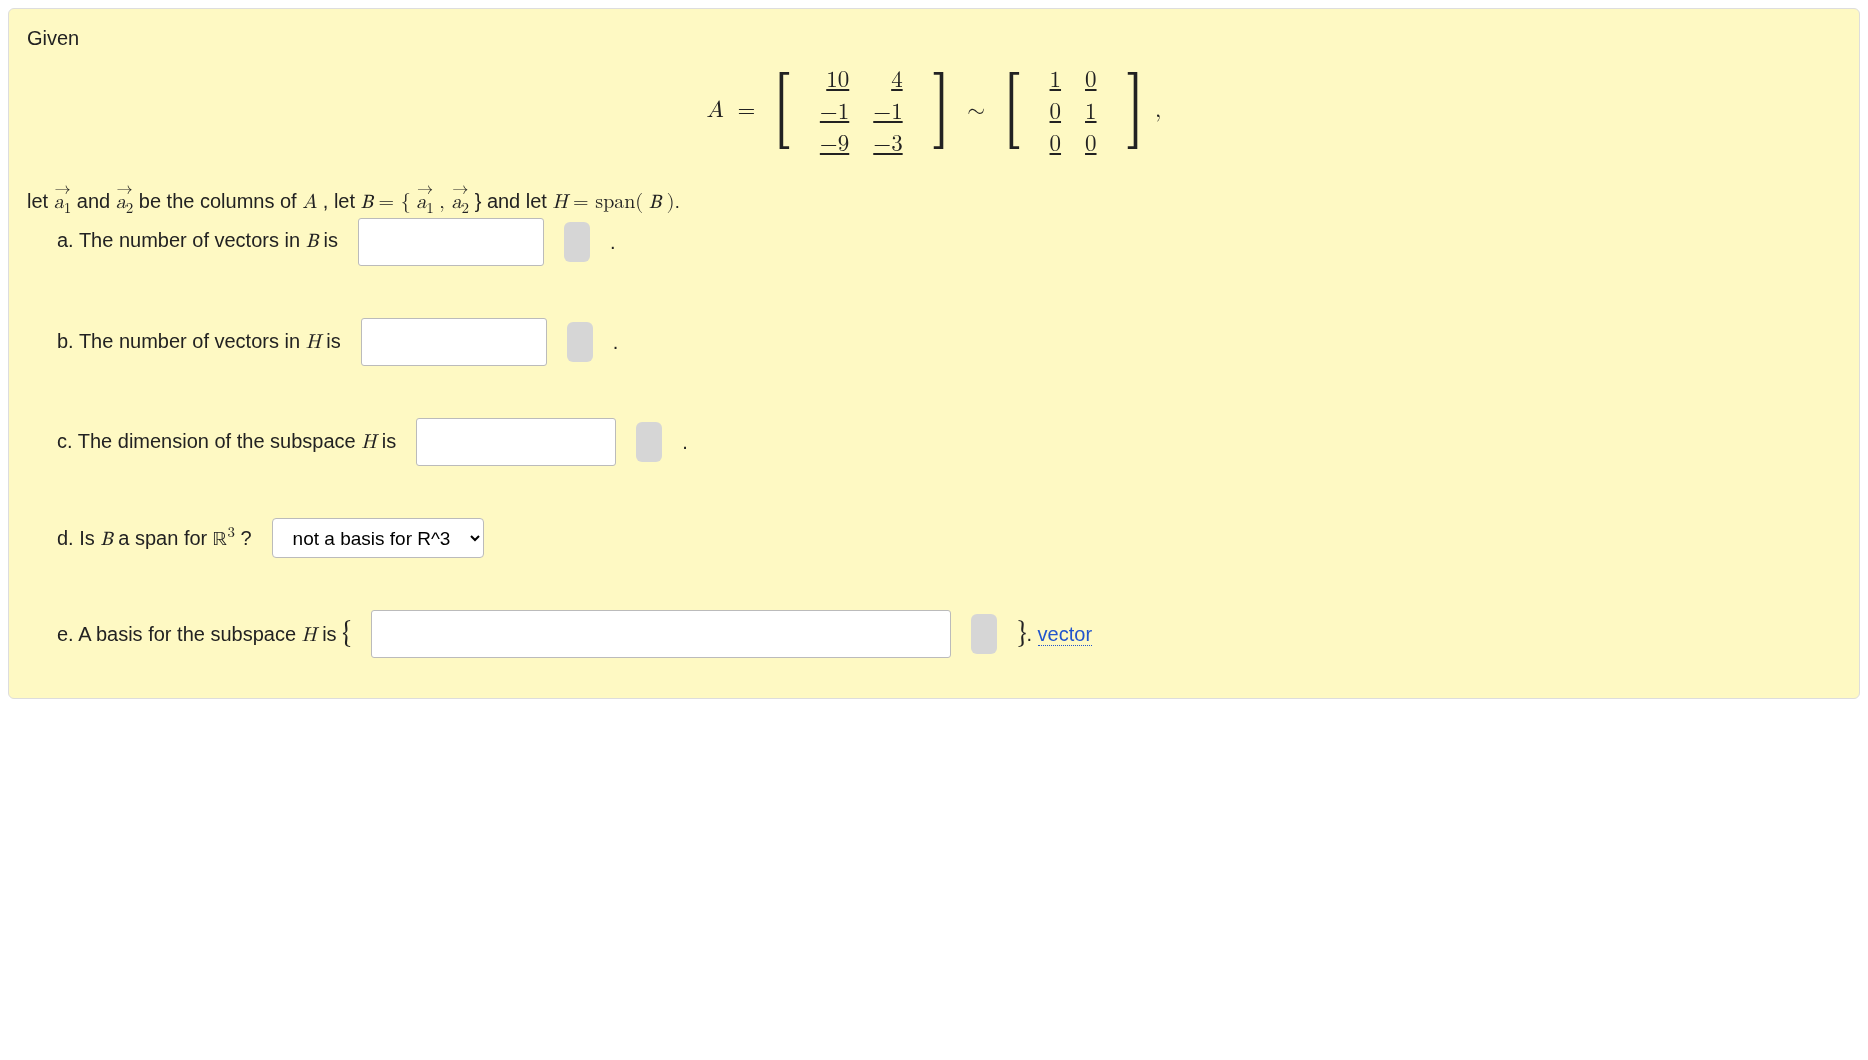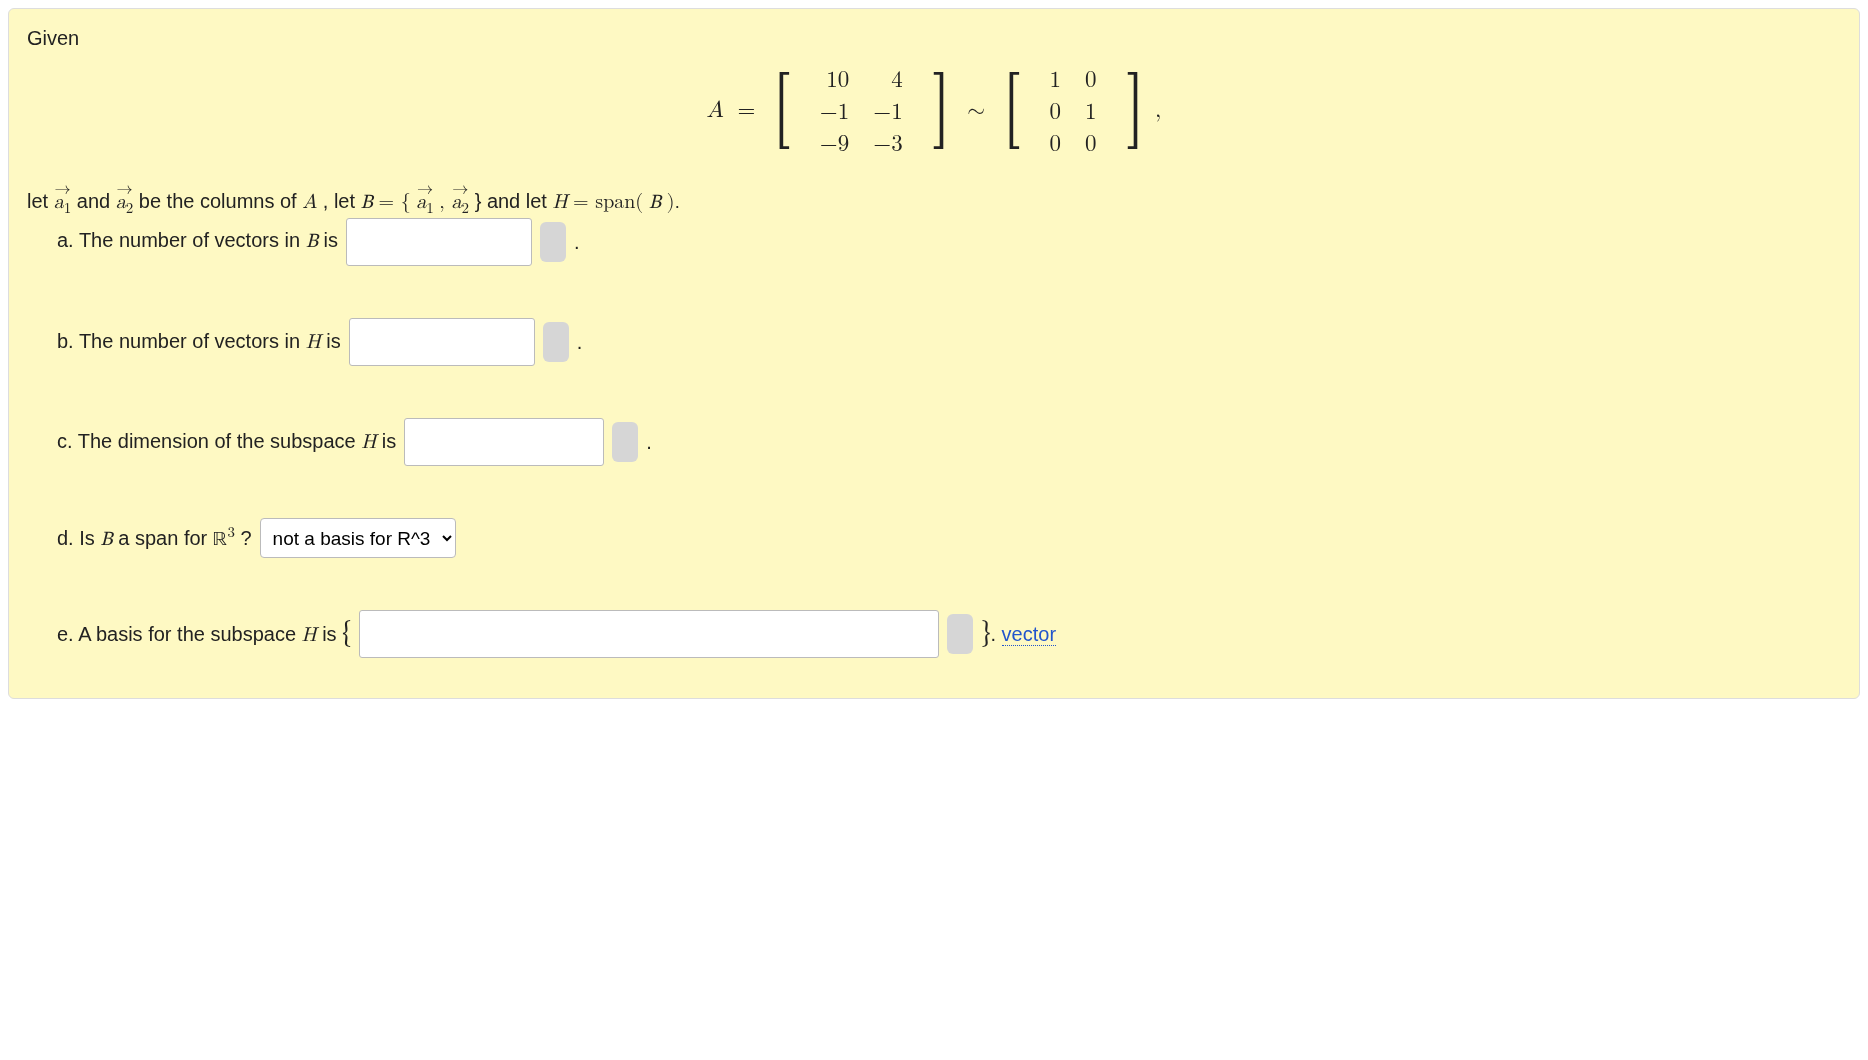--- a/index.html
+++ b/index.html
@@ -45,21 +45,21 @@
   .sup { font-size: 0.75em; vertical-align: super; font-style: normal; }
   .line2 {
     font-size: 20px;
   }
   .q-block {
     margin-left: 30px;
     margin-bottom: 52px;
     display: flex;
     align-items: center;
     flex-wrap: wrap;
-    gap: 8px;
+    gap: 20px;
     font-size: 20px;
   }
   .q-block.last { margin-bottom: 10px; }
   .text-input {
     height: 48px;
     border: 1px solid #bbb;
     background: #fff;
     border-radius: 3px;
     padding: 4px 8px;
     font-size: 18px;
@@ -74,37 +74,38 @@
     border-radius: 6px;
     background: #d6d6d6;
     cursor: pointer;
     flex-shrink: 0;
   }
   .select-ctl {
     height: 40px;
     border: 1px solid #bbb;
     background: #fff;
     border-radius: 4px;
-    padding: 4px 8px;
+    padding: 4px 16px;
     font-size: 19px;
     font-family: inherit;
   }
   .hint-link {
     color: #2255cc;
     border-bottom: 1px dotted #2255cc;
     cursor: pointer;
   }
   .matrix {
     display: inline-flex;
     align-items: center;
     vertical-align: middle;
   }
   .matrix-body {
     display: inline-block;
     padding: 2px 10px;
+    text-decoration: underline;
   }
   .matrix-body table { border-collapse: collapse; }
   .matrix-body td {
     padding: 2px 12px;
     text-align: right;
     font-family: "Latin Modern Math", "STIX Two Math", "Cambria Math", "Times New Roman", serif;
     font-style: normal;
   }
   .bracket {
     font-size: 3.6em;

